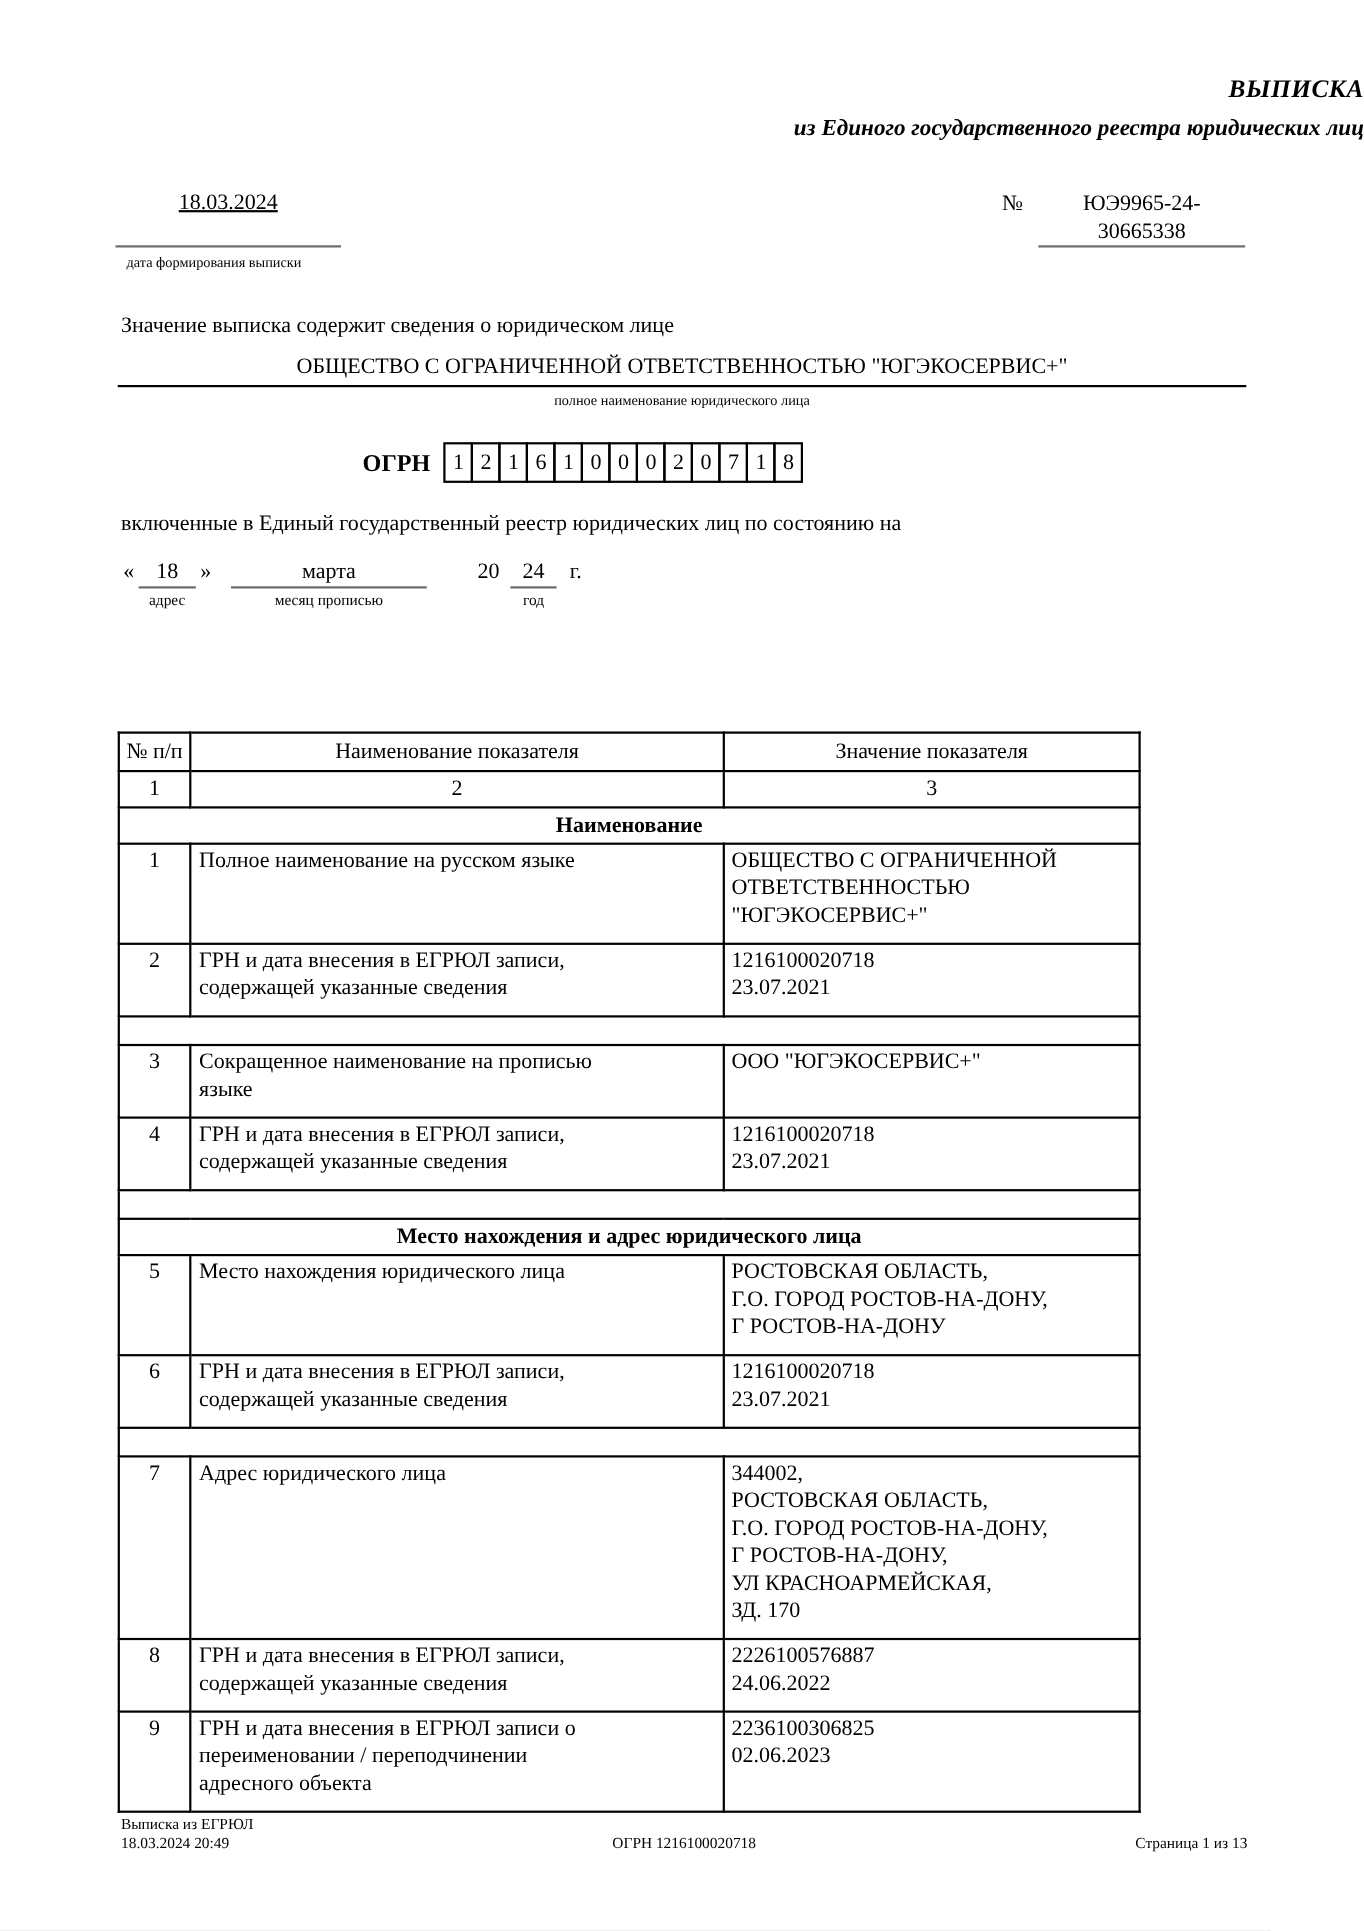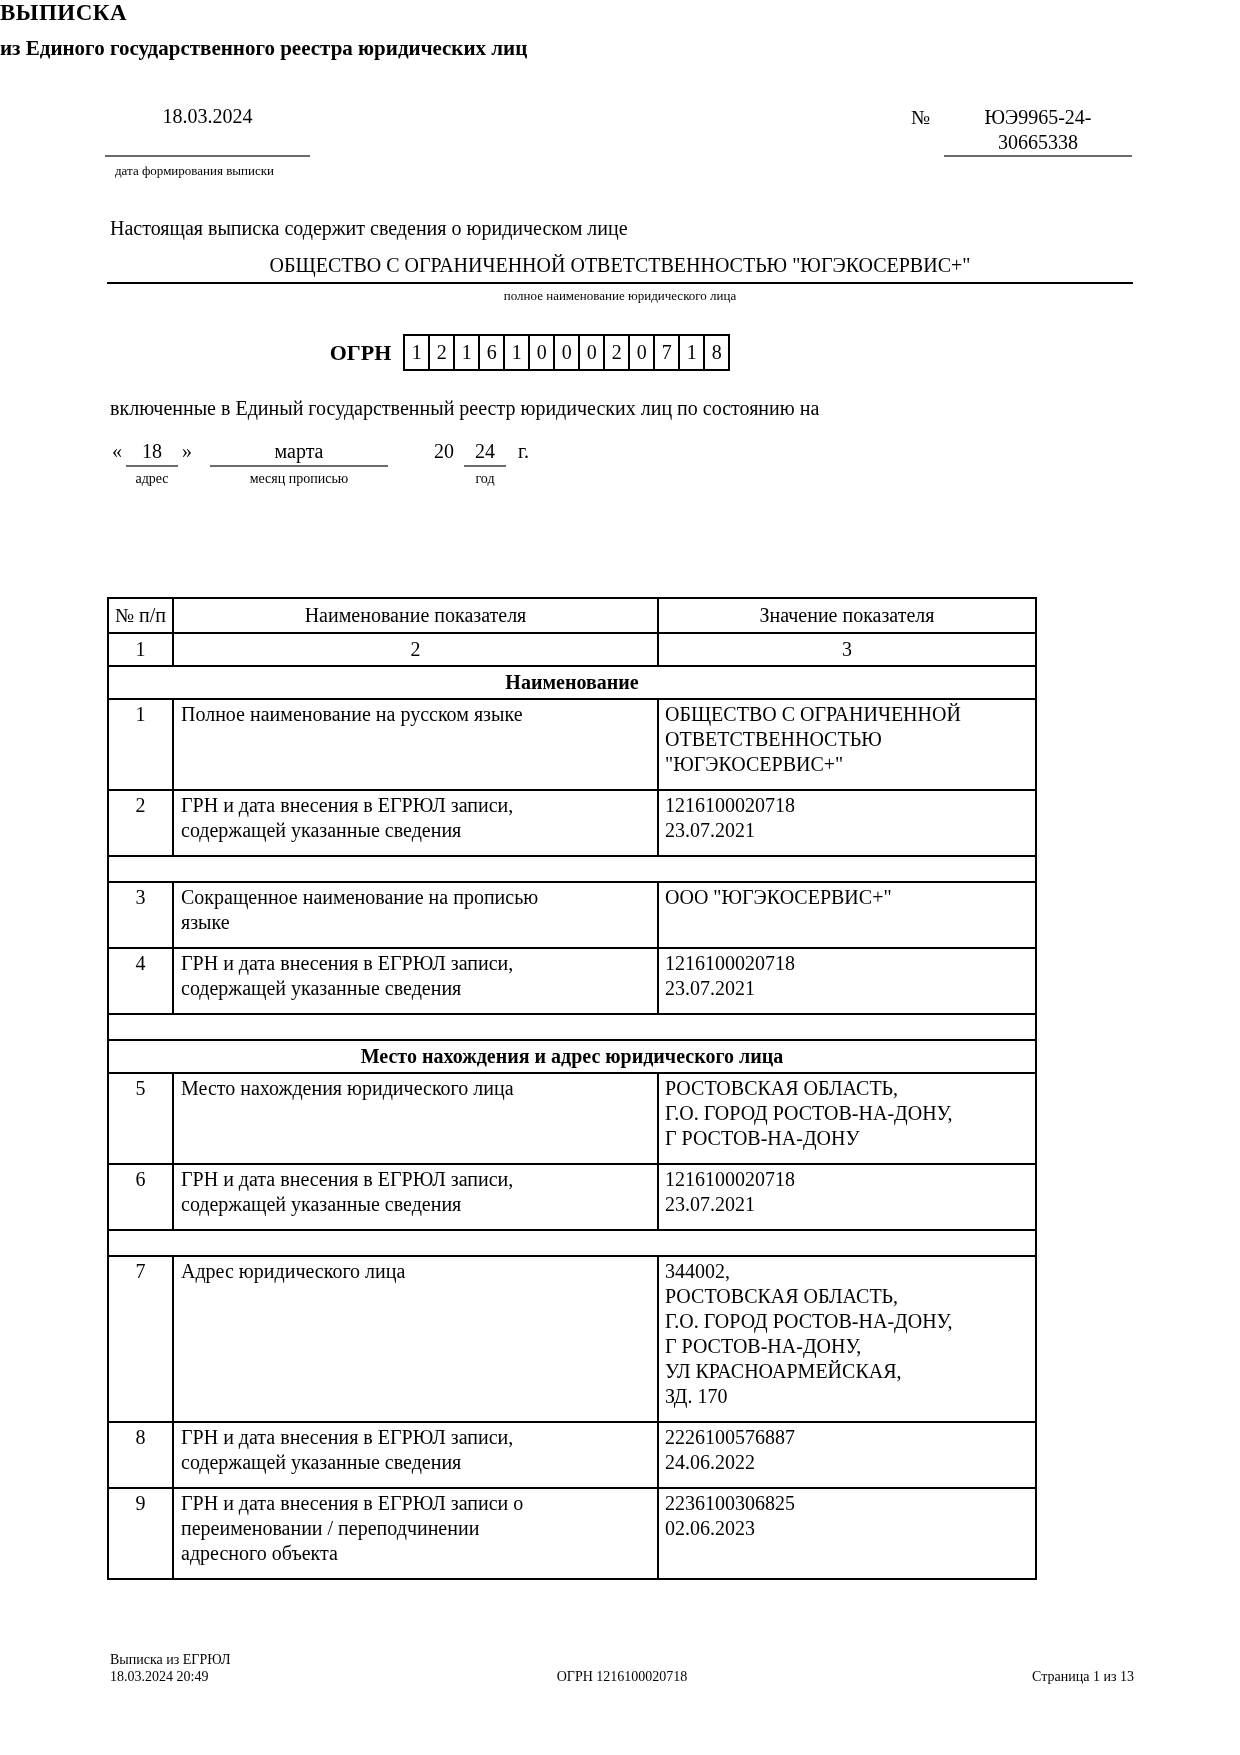--- a/index.html
+++ b/index.html
@@ -2,27 +2,27 @@
 <html lang="ru"><head>
 <meta charset="utf-8">
 <style>
   html,body { margin:0; padding:0; background:#e8e8e8; }
   .page {
     width:1240px; height:1755px; margin:0 auto; background:#ffffff;
     position:relative; font-family:"Liberation Serif", serif; color:#000;
     overflow:hidden;
   }
   
-  .doc-header { text-align:left; }
+  .doc-header { padding-top:68px; text-align:right;font-style:italic; }
   .doc-title { font-size:23px; font-weight:bold; letter-spacing:0.5px; }
   .doc-subtitle { font-size:21px; font-weight:bold; margin-top:10px; }
 
   .issue-row { display:flex; justify-content:space-between; margin:44px 108px 0 105px; align-items:flex-start; }
   .u-block { border-bottom:2px solid #6b6b6b; }
-  .date-block { width:205px; height:50px; text-align:center; font-size:20px; }
+  .date-block { width:205px; height:50px; text-align:center; font-size:20px;text-decoration:underline; }
   .date-caption { font-size:13px; margin:6px 0 0 10px; }
   .num-group { display:flex; align-items:flex-start; }
   .num-sign { font-size:20px; margin-right:14px; padding-top:1px; }
   .num-box { width:188px; height:50px; text-align:center; font-size:20px; line-height:25px; }
 
   .lead { margin:38px 108px 0 110px; font-size:20px; }
 
   .company-wrap { margin:14px 107px 0; border-bottom:2px solid #000; text-align:center; font-size:20px; padding-bottom:5px; }
   .company-caption { text-align:center; font-size:13px; margin-top:4px; }
 
@@ -87,21 +87,21 @@
     </div>
     <div class="num-group">
       <span class="num-sign">№</span>
       <div class="u-block num-box">
         <div>ЮЭ9965-24-</div>
         <div>30665338</div>
       </div>
     </div>
   </div>
 
-  <div class="lead">Настоящая выписка содержит сведения о юридическом лице</div>
+  <div class="lead">Значение выписка содержит сведения о юридическом лице</div>
 
   <div class="company-wrap">ОБЩЕСТВО С ОГРАНИЧЕННОЙ ОТВЕТСТВЕННОСТЬЮ "ЮГЭКОСЕРВИС+"</div>
   <div class="company-caption">полное наименование юридического лица</div>
 
   <div class="ogrn-row">
     <span class="ogrn-label">ОГРН</span>
     <span class="ogrn-boxes">
         <span class="ogrn-cell">1</span>
         <span class="ogrn-cell">2</span>
         <span class="ogrn-cell">1</span>

